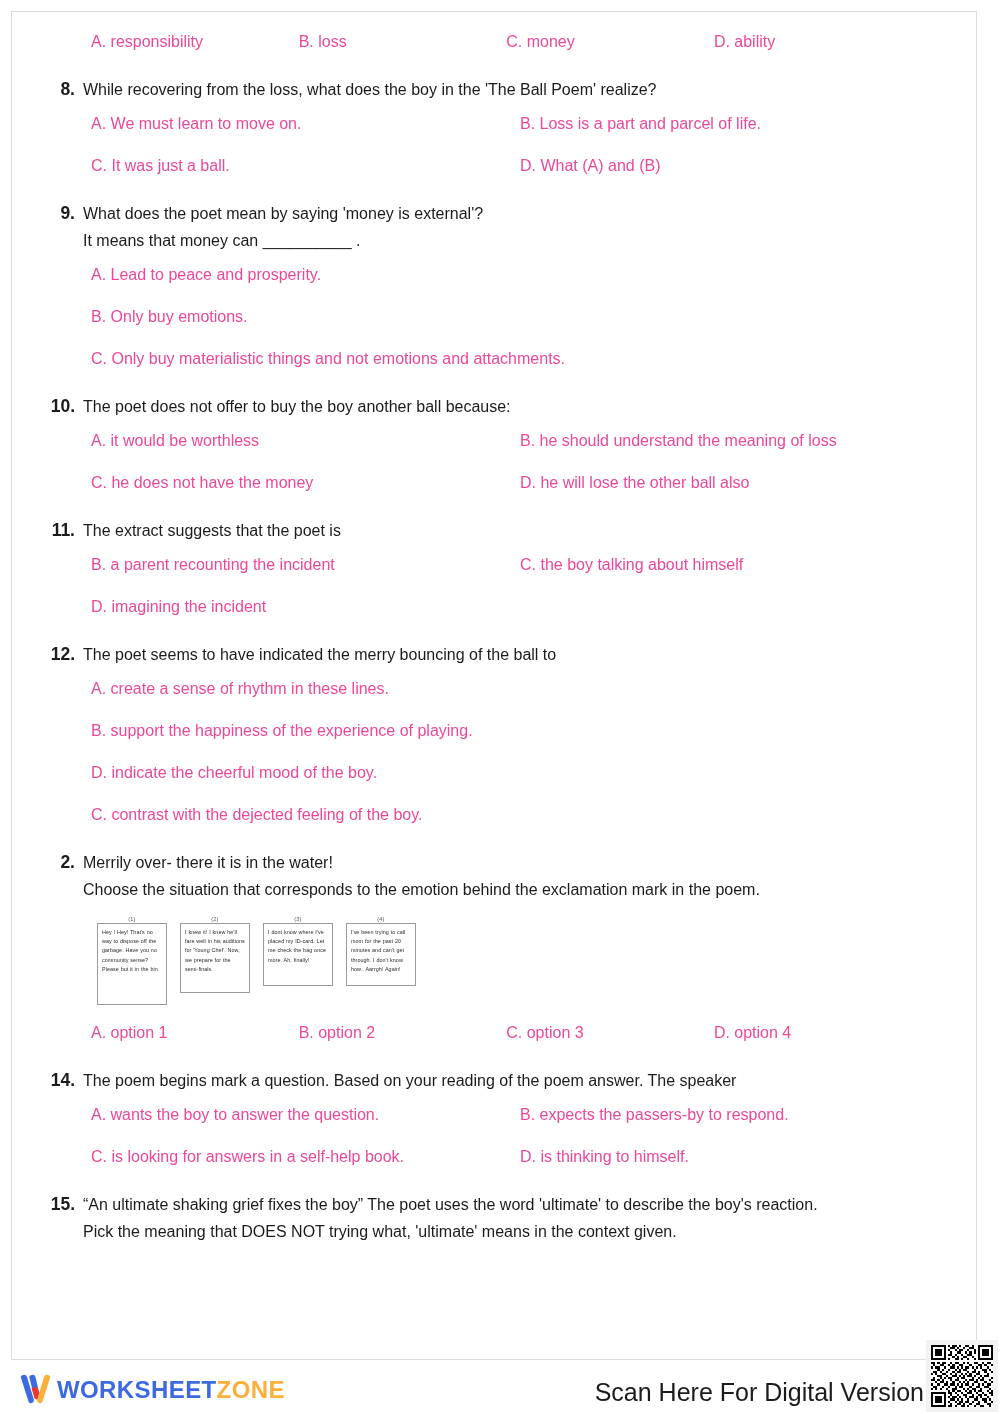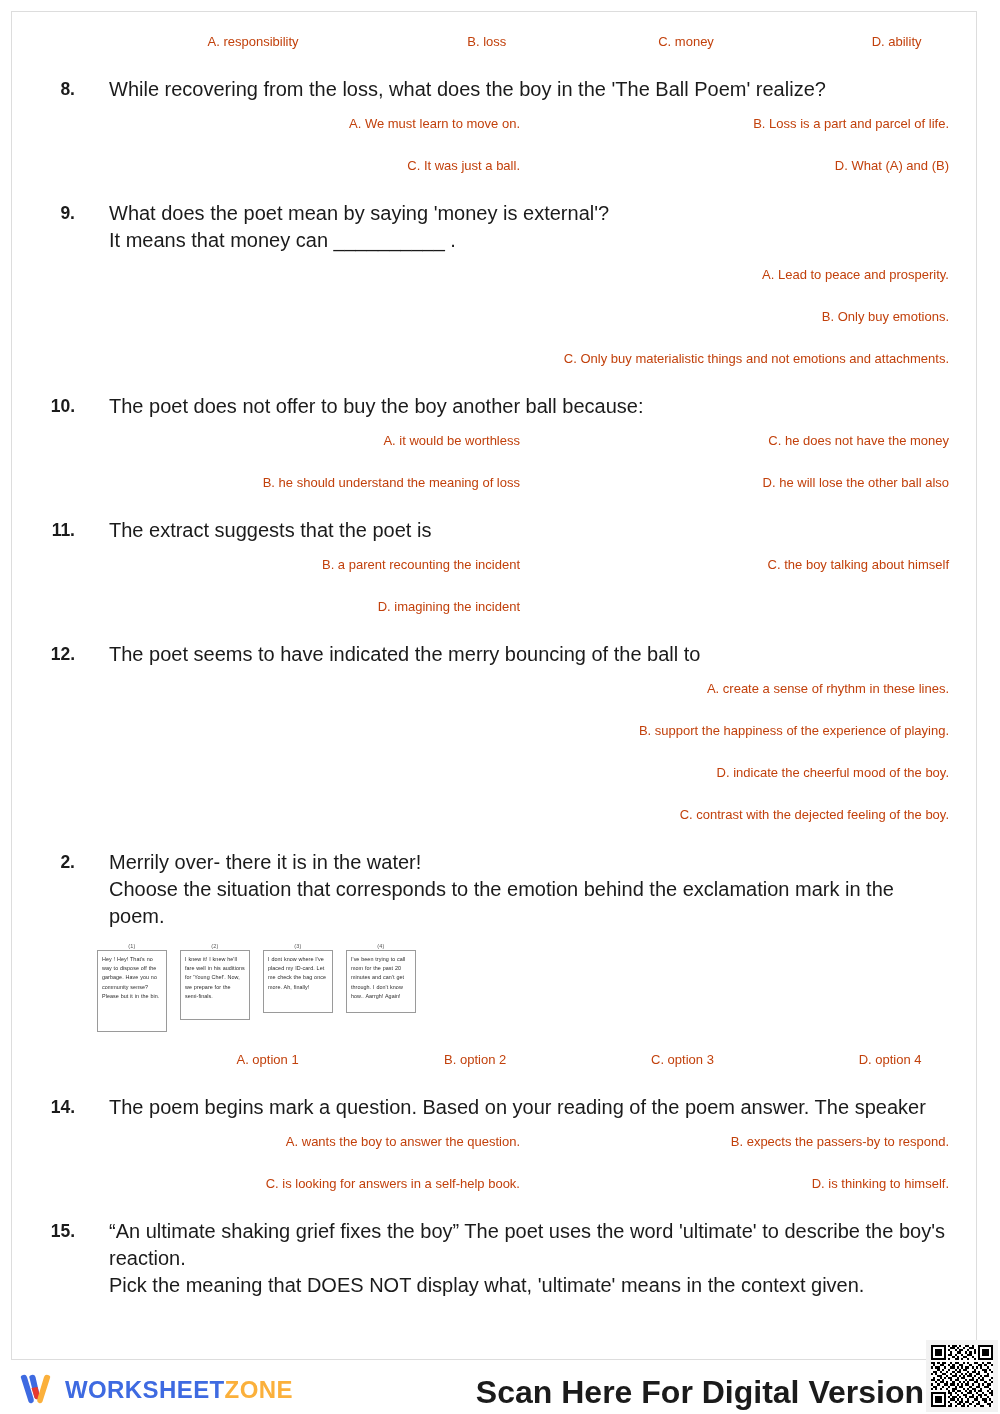--- a/index.html
+++ b/index.html
@@ -38,39 +38,37 @@
     width: 44px;
     min-width: 44px;
     text-align: right;
     padding-right: 8px;
     font-weight: bold;
     font-size: 17.5px;
     color: #1b1b1b;
     line-height: 27px;
   }
   .qtext {
-    font-size: 20px;
+    font-size: 16px;
     color: #1b1b1b;
     line-height: 27px;
     font-weight: 400;
-    margin-left: 26px;
   }
   .qtext .l2 { display: block; }
 
   .opts-grid {
     display: flex;
     flex-wrap: wrap;
     padding-left: 52px;
   }
   .opt {
-    font-size: 13px;
-    color: #c2410c;
+    font-size: 16px;
+    color: #ec4899;
     line-height: 24px;
     padding: 9px 0 9px 0;
-    text-align: right;
   }
   .opts-2col .opt { width: 50%; }
   .opts-4col .opt { width: 24.2%; }
   .opts-1col .opt { width: 100%; }
   .gap-md { height: 13px; }
   .gap-sm { height: 7px; }
 
   
   .cards-wrap {
     padding-left: 58px;
@@ -107,40 +105,40 @@
     position: absolute;
     left: 0; right: 0;
     bottom: 0;
     height: 56px;
   }
   .logo-block {
     position: absolute;
     left: 16px; bottom: 8px;
     display: flex;
     align-items: center;
-    gap: 9px;
+    gap: 1px;
   }
   .logo-mark { width: 40px; height: 32px; display: block; }
   .logo-text {
     font-size: 24px;
     font-weight: bold;
     letter-spacing: .4px;
     line-height: 24px;
     white-space: nowrap;
   }
   .logo-text .ws { color: #3e6ae1; }
   .logo-text .zn { color: #fbb03b; }
   .scan-text {
     position: absolute;
     right: 76px; bottom: 8px;
-    font-size: 32px;
+    font-size: 25px;
     color: #1b1b1b;
     line-height: 28px;
     white-space: nowrap;
-    font-weight: 700;
+    font-weight: 400;
   }
   .qr {
     position: absolute;
     right: 2px; bottom: 2px;
     width: 72px; height: 72px;
     background: #f2f2f2;
     padding: 5px;
   }
   .qr svg { display: block; width: 100%; height: 100%; }
 </style>
@@ -188,22 +186,22 @@
     </div>
 
     <div class="gap-md"></div>
 
     <div class="qrow">
       <div class="qnum">10.</div>
       <div class="qtext">The poet does not offer to buy the boy another ball because:</div>
     </div>
     <div class="opts-grid opts-2col">
       <div class="opt">A. it would be worthless</div>
+      <div class="opt">B. he should understand the meaning of loss</div>
       <div class="opt">C. he does not have the money</div>
-      <div class="opt">B. he should understand the meaning of loss</div>
       <div class="opt">D. he will lose the other ball also</div>
     </div>
 
     <div class="gap-md"></div>
 
     <div class="qrow">
       <div class="qnum">11.</div>
       <div class="qtext">The extract suggests that the poet is</div>
     </div>
     <div class="opts-grid opts-2col">
@@ -275,21 +273,21 @@
       <div class="opt">C. is looking for answers in a self-help book.</div>
       <div class="opt">D. is thinking to himself.</div>
     </div>
 
     <div class="gap-md"></div>
 
     <div class="qrow">
       <div class="qnum">15.</div>
       <div class="qtext">
         <span>“An ultimate shaking grief fixes the boy” The poet uses the word 'ultimate' to describe the boy's reaction.</span>
-        <span class="l2">Pick the meaning that DOES NOT display what, 'ultimate' means in the context given.</span>
+        <span class="l2">Pick the meaning that DOES NOT trying what, 'ultimate' means in the context given.</span>
       </div>
     </div>
 
   </div>
 
   <div class="footer">
 
     <div class="logo-block">
       <svg class="logo-mark" viewBox="0 0 40 32">
         <path d="M5 4 L12 26 Q13 30 16 29 Q18.5 28 17.5 24.5 L11 3 Q10 0 7 1 Q4 2 5 4 Z" fill="#3e6ae1"></path>

